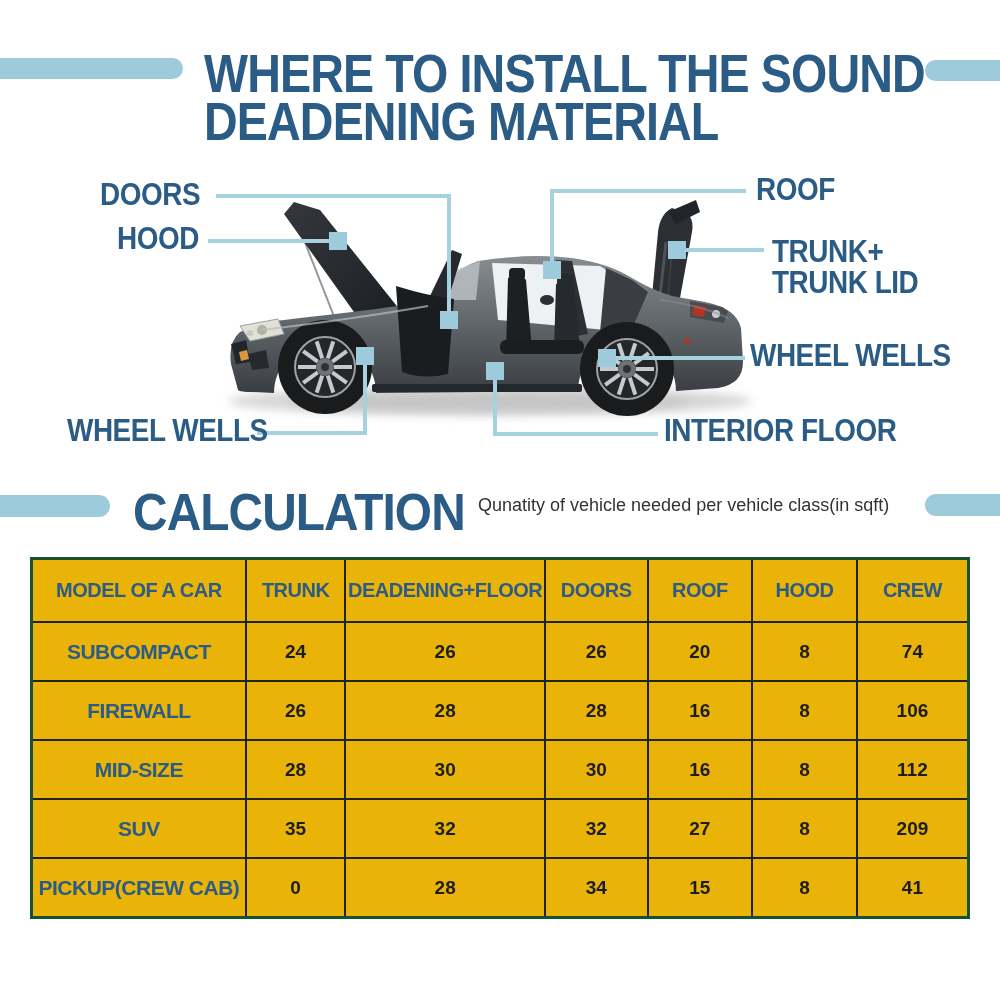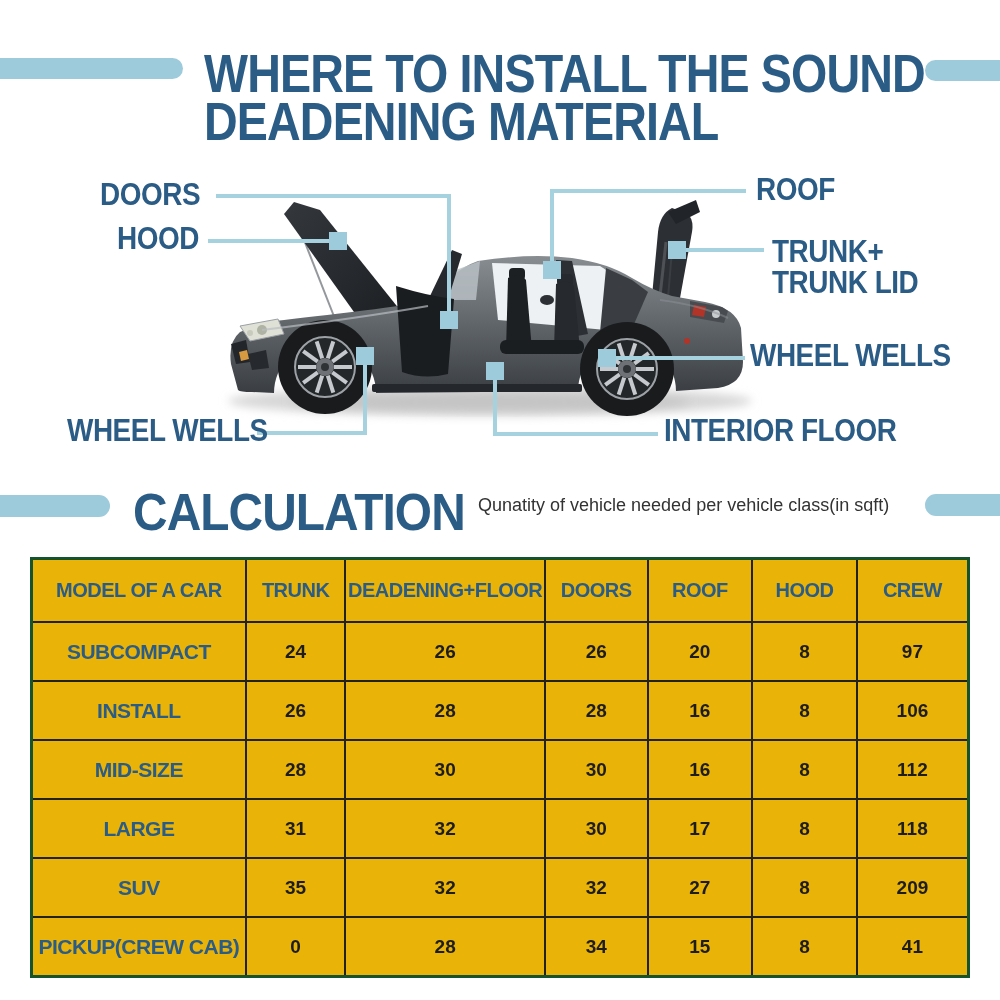--- a/index.html
+++ b/index.html
@@ -267,50 +267,41 @@
         </tr>
       </thead>
       <tbody>
         <tr>
           <td class="model-cell">SUBCOMPACT</td>
           <td class="num-cell">24</td>
           <td class="num-cell">26</td>
           <td class="num-cell">26</td>
           <td class="num-cell">20</td>
           <td class="num-cell">8</td>
-          <td class="num-cell">97</td>
-        </tr>
-        <tr>
-          <td class="model-cell">INSTALL</td>
+          <td class="num-cell">74</td>
+        </tr>
+        <tr>
+          <td class="model-cell">FIREWALL</td>
           <td class="num-cell">26</td>
           <td class="num-cell">28</td>
           <td class="num-cell">28</td>
           <td class="num-cell">16</td>
           <td class="num-cell">8</td>
           <td class="num-cell">106</td>
         </tr>
         <tr>
           <td class="model-cell">MID-SIZE</td>
           <td class="num-cell">28</td>
           <td class="num-cell">30</td>
           <td class="num-cell">30</td>
           <td class="num-cell">16</td>
           <td class="num-cell">8</td>
           <td class="num-cell">112</td>
         </tr>
         <tr>
-          <td class="model-cell">LARGE</td>
-          <td class="num-cell">31</td>
-          <td class="num-cell">32</td>
-          <td class="num-cell">30</td>
-          <td class="num-cell">17</td>
-          <td class="num-cell">8</td>
-          <td class="num-cell">118</td>
-        </tr>
-        <tr>
           <td class="model-cell">SUV</td>
           <td class="num-cell">35</td>
           <td class="num-cell">32</td>
           <td class="num-cell">32</td>
           <td class="num-cell">27</td>
           <td class="num-cell">8</td>
           <td class="num-cell">209</td>
         </tr>
         <tr>
           <td class="model-cell">PICKUP(CREW CAB)</td>

